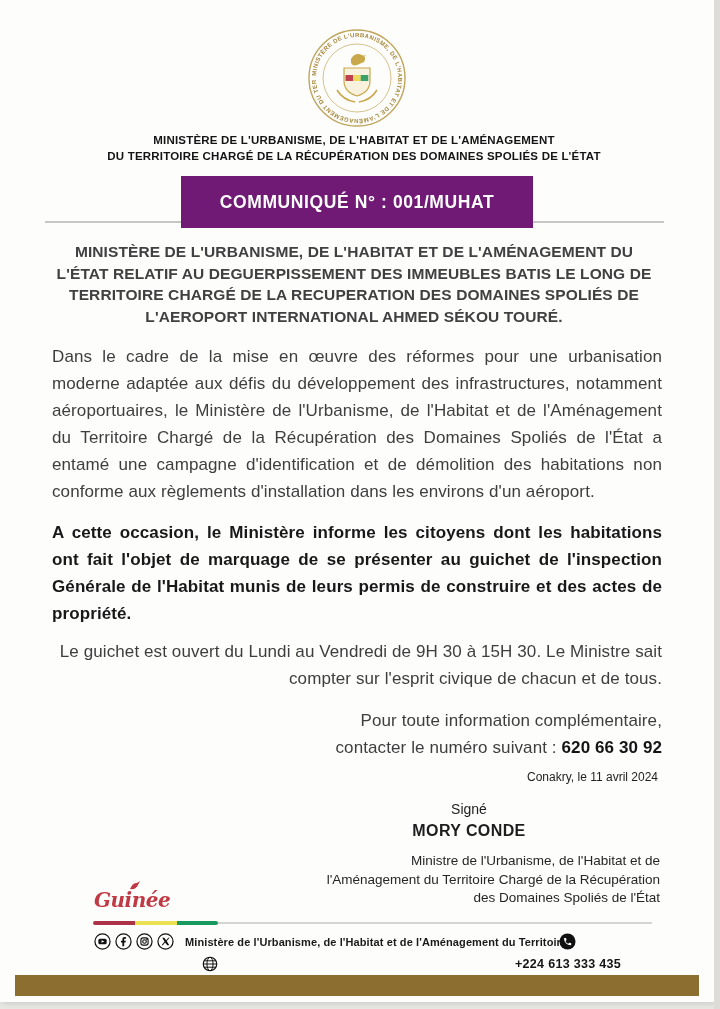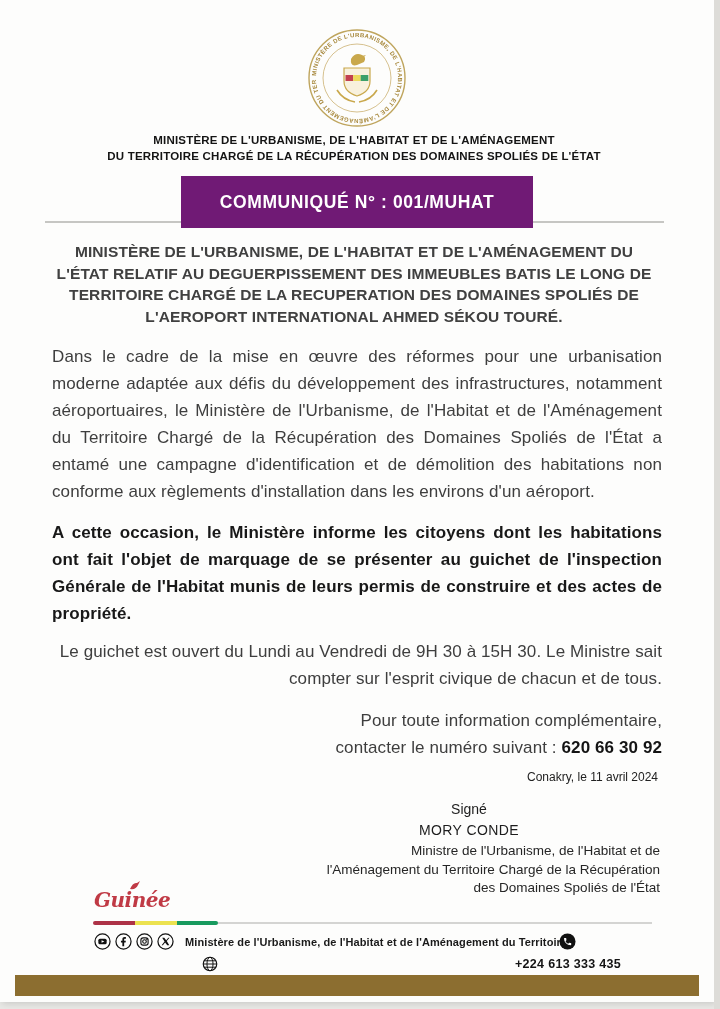--- a/index.html
+++ b/index.html
@@ -33,21 +33,21 @@
   
   .para{position:absolute;left:52px;right:52px;font-size:17px;line-height:27px;color:#3e3e3e;
     text-align:justify;letter-spacing:.1px;}
   .para.bold{font-weight:bold;color:#181818;}
   .para.nojust{text-align:right;}
   .phone-strong{font-weight:bold;color:#141414;}
   
   .dateline{position:absolute;top:770px;right:56px;font-size:12px;color:#222;}
   .sig{position:absolute;top:801px;left:278px;width:382px;text-align:center;color:#1d1d1d;}
   .sig .signed{font-size:14px;margin-bottom:5px;}
-  .sig .name{font-size:14px;font-weight:normal;letter-spacing:.4px;margin-bottom:4px;}
+  .sig .name{font-size:16px;font-weight:bold;letter-spacing:.4px;margin-bottom:12px;}
   .sig .role{font-size:13.5px;line-height:18.5px;color:#262626;text-align:right;}
   
   .brand{position:absolute;left:94px;top:888px;width:70px;height:34px;}
   .brand-text{font-family:"DejaVu Serif", serif;font-style:italic;font-weight:bold;
     font-size:20px;color:#c03a45;letter-spacing:-.5px;}
   .brand-accent{position:absolute;left:34px;top:-7px;}
   .tricolor{position:absolute;left:93px;top:921px;width:125px;height:4px;
     background:linear-gradient(to right,#ad3247 0 34%,#ece24f 34% 67%,#189a5e 67% 100%);
     border-radius:2px;z-index:2;}
   .gray-rule{position:absolute;left:214px;right:62px;top:922px;height:2px;background:#d4d4d2;}

